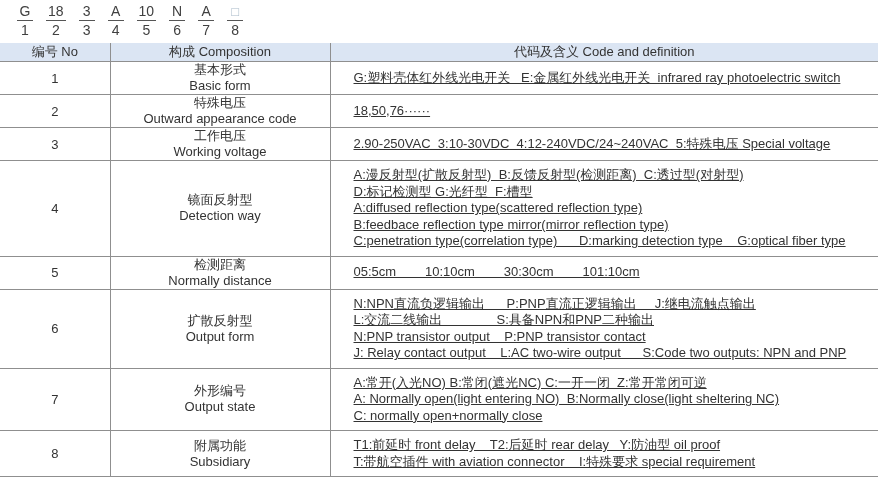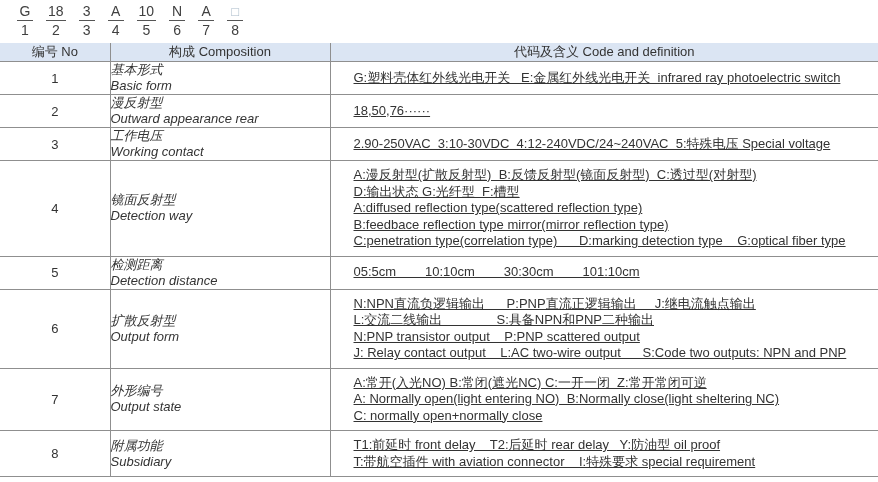--- a/index.html
+++ b/index.html
@@ -74,22 +74,21 @@
   .def-table tbody tr:last-child td {
     border-bottom: 1px solid #8f8f8f;
   }
   .b-r { border-right: 1px solid #8f8f8f; }
 
   td.c-no {
     text-align: center;
     color: #333333;
   }
   td.c-comp {
-    text-align: left;
-    font-style: italic;
+    text-align: center;
   }
   .comp-cn, .comp-en {
     line-height: 16px;
   }
   td.c-def {
     padding: 6px 12px 6px 23px;
     text-decoration: underline;
   }
   .def-line {
     line-height: 16.5px;
@@ -158,75 +157,75 @@
           <div class="comp-en">Basic form</div>
         </td>
         <td class="c-def">
           <div class="def-line">G:塑料壳体红外线光电开关   E:金属红外线光电开关  infrared ray photoelectric switch</div>
         </td>
       </tr>
 
       <tr>
         <td class="c-no b-r">2</td>
         <td class="c-comp b-r">
-          <div class="comp-cn">漫反射型</div>
-          <div class="comp-en">Outward appearance rear</div>
+          <div class="comp-cn">特殊电压</div>
+          <div class="comp-en">Outward appearance code</div>
         </td>
         <td class="c-def">
           <div class="def-line">18,50,76······</div>
         </td>
       </tr>
 
       <tr>
         <td class="c-no b-r">3</td>
         <td class="c-comp b-r">
           <div class="comp-cn">工作电压</div>
-          <div class="comp-en">Working contact</div>
+          <div class="comp-en">Working voltage</div>
         </td>
         <td class="c-def">
           <div class="def-line">2.90-250VAC  3:10-30VDC  4:12-240VDC/24~240VAC  5:特殊电压 Special voltage</div>
         </td>
       </tr>
 
       <tr>
         <td class="c-no b-r">4</td>
         <td class="c-comp b-r">
           <div class="comp-cn">镜面反射型</div>
           <div class="comp-en">Detection way</div>
         </td>
         <td class="c-def">
-          <div class="def-line">A:漫反射型(扩散反射型)  B:反馈反射型(镜面反射型)  C:透过型(对射型)</div>
-          <div class="def-line">D:输出状态 G:光纤型  F:槽型</div>
+          <div class="def-line">A:漫反射型(扩散反射型)  B:反馈反射型(检测距离)  C:透过型(对射型)</div>
+          <div class="def-line">D:标记检测型 G:光纤型  F:槽型</div>
           <div class="def-line">A:diffused reflection type(scattered reflection type)</div>
           <div class="def-line">B:feedbace reflection type mirror(mirror reflection type)</div>
           <div class="def-line">C:penetration type(correlation type)      D:marking detection type    G:optical fiber type</div>
         </td>
       </tr>
 
       <tr>
         <td class="c-no b-r">5</td>
         <td class="c-comp b-r">
           <div class="comp-cn">检测距离</div>
-          <div class="comp-en">Detection distance</div>
+          <div class="comp-en">Normally distance</div>
         </td>
         <td class="c-def">
           <div class="def-line">05:5cm        10:10cm        30:30cm        101:10cm</div>
         </td>
       </tr>
 
       <tr>
         <td class="c-no b-r">6</td>
         <td class="c-comp b-r">
           <div class="comp-cn">扩散反射型</div>
           <div class="comp-en">Output form</div>
         </td>
         <td class="c-def">
           <div class="def-line">N:NPN直流负逻辑输出      P:PNP直流正逻辑输出     J:继电流触点输出</div>
           <div class="def-line">L:交流二线输出               S:具备NPN和PNP二种输出</div>
-          <div class="def-line">N:PNP transistor output    P:PNP scattered output</div>
+          <div class="def-line">N:PNP transistor output    P:PNP transistor contact</div>
           <div class="def-line">J: Relay contact output    L:AC two-wire output      S:Code two outputs: NPN and PNP</div>
         </td>
       </tr>
 
       <tr>
         <td class="c-no b-r">7</td>
         <td class="c-comp b-r">
           <div class="comp-cn">外形编号</div>
           <div class="comp-en">Output state</div>
         </td>

